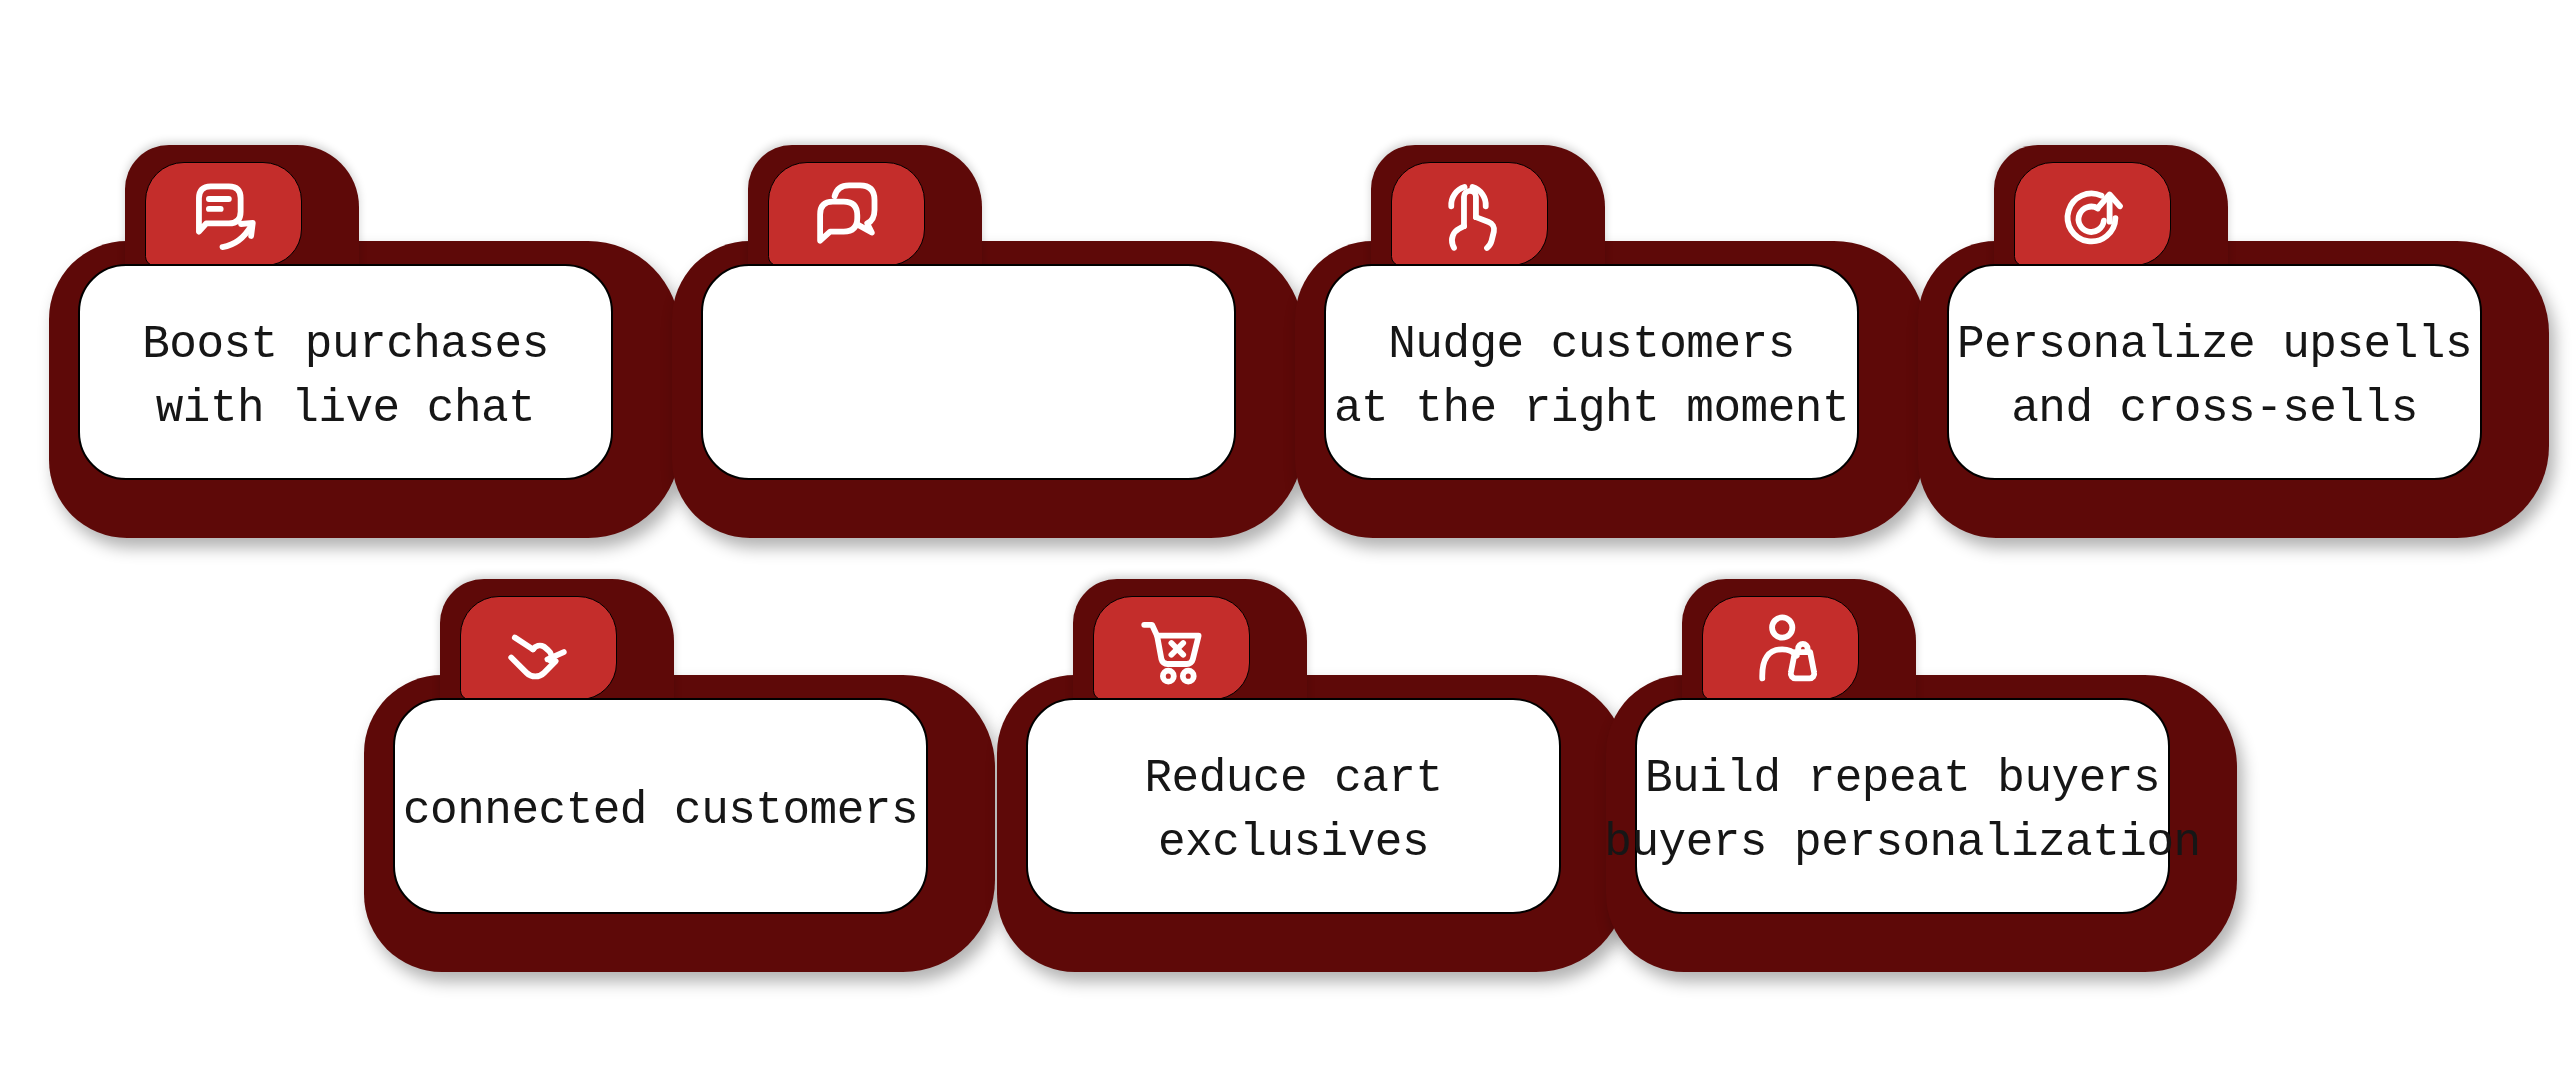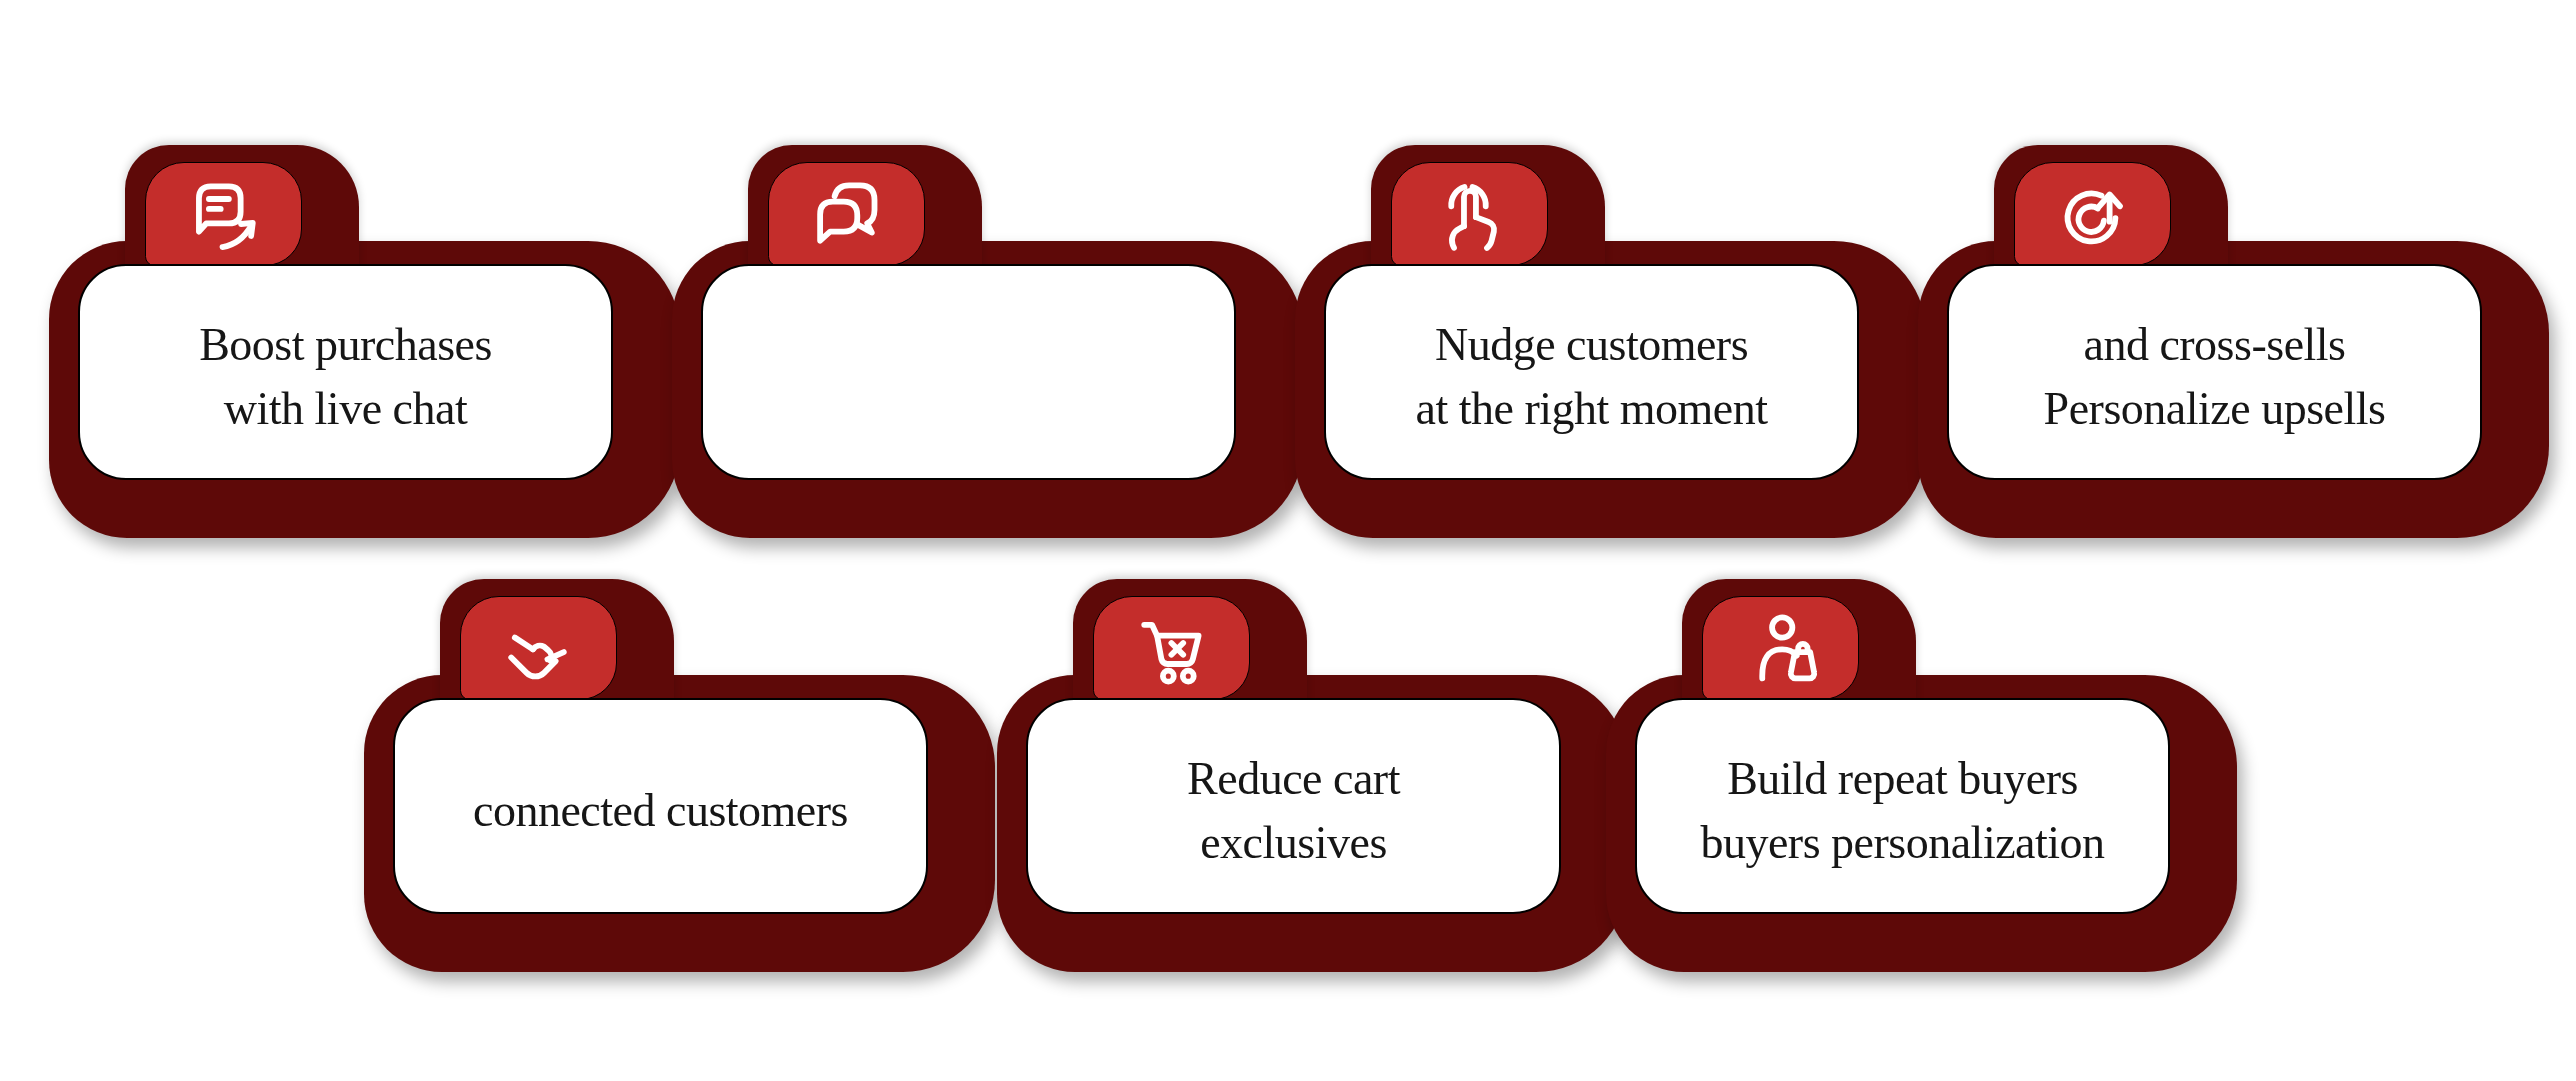--- a/index.html
+++ b/index.html
@@ -2,21 +2,21 @@
 <html style="font-size:8.4px"><head>
 <meta charset="utf-8">
 <style>
   html,body{margin:0;padding:0;background:#ffffff;}
   #canvas{
     position:relative;
     width:2576px;
     height:1082px;
     background:#ffffff;
     overflow:hidden;
-    font-family:Liberation Serif, serif;
+    font-family:Liberation Mono, monospace;
   }
   .card{position:absolute;width:0;height:0;}
   
   .blob{
     position:absolute;
     left:-29px;top:-23.5px;
     width:631px;height:297px;
     background:#5E0908;
     border-radius:78px 92px 92px 78px;
     box-shadow:5.2px 9.4px 15.7px rgba(0,0,0,.30);
@@ -133,22 +133,22 @@
     <div class="tab"></div>
     <div class="badge">
       <svg viewBox="0 0 48 48" fill="none" stroke="#ffffff" stroke-width="3.2" stroke-linecap="round" stroke-linejoin="round">
         <path d="M29.5 14.2 A13.2 13.2 0 1 0 37.2 26.5"></path>
         <path d="M27.5 21.2 A7 7 0 1 0 30.8 28"></path>
         <path d="M34 28.5 V15.5"></path>
         <path d="M28.3 20 L34 13.5 L39.7 20"></path>
       </svg>
     </div>
     <div class="panel">
+      <span class="label-line">Personalize upsells</span>
       <span class="label-line">and cross-sells</span>
-      <span class="label-line">Personalize upsells</span>
     </div>
   </div>
 
   <div class="card" style="left:393px;top:698px">
     <div class="blob"></div>
     <div class="tab"></div>
     <div class="badge">
       <svg viewBox="0 0 48 48" fill="none" stroke="#ffffff" stroke-width="3.2" stroke-linecap="round" stroke-linejoin="round">
         <path d="M9.5 29.5 L18 38 a6.8 6.8 0 0 0 9.6 0 L34 31.5"></path>
         <path d="M11.5 18.5 L21.5 25"></path>

